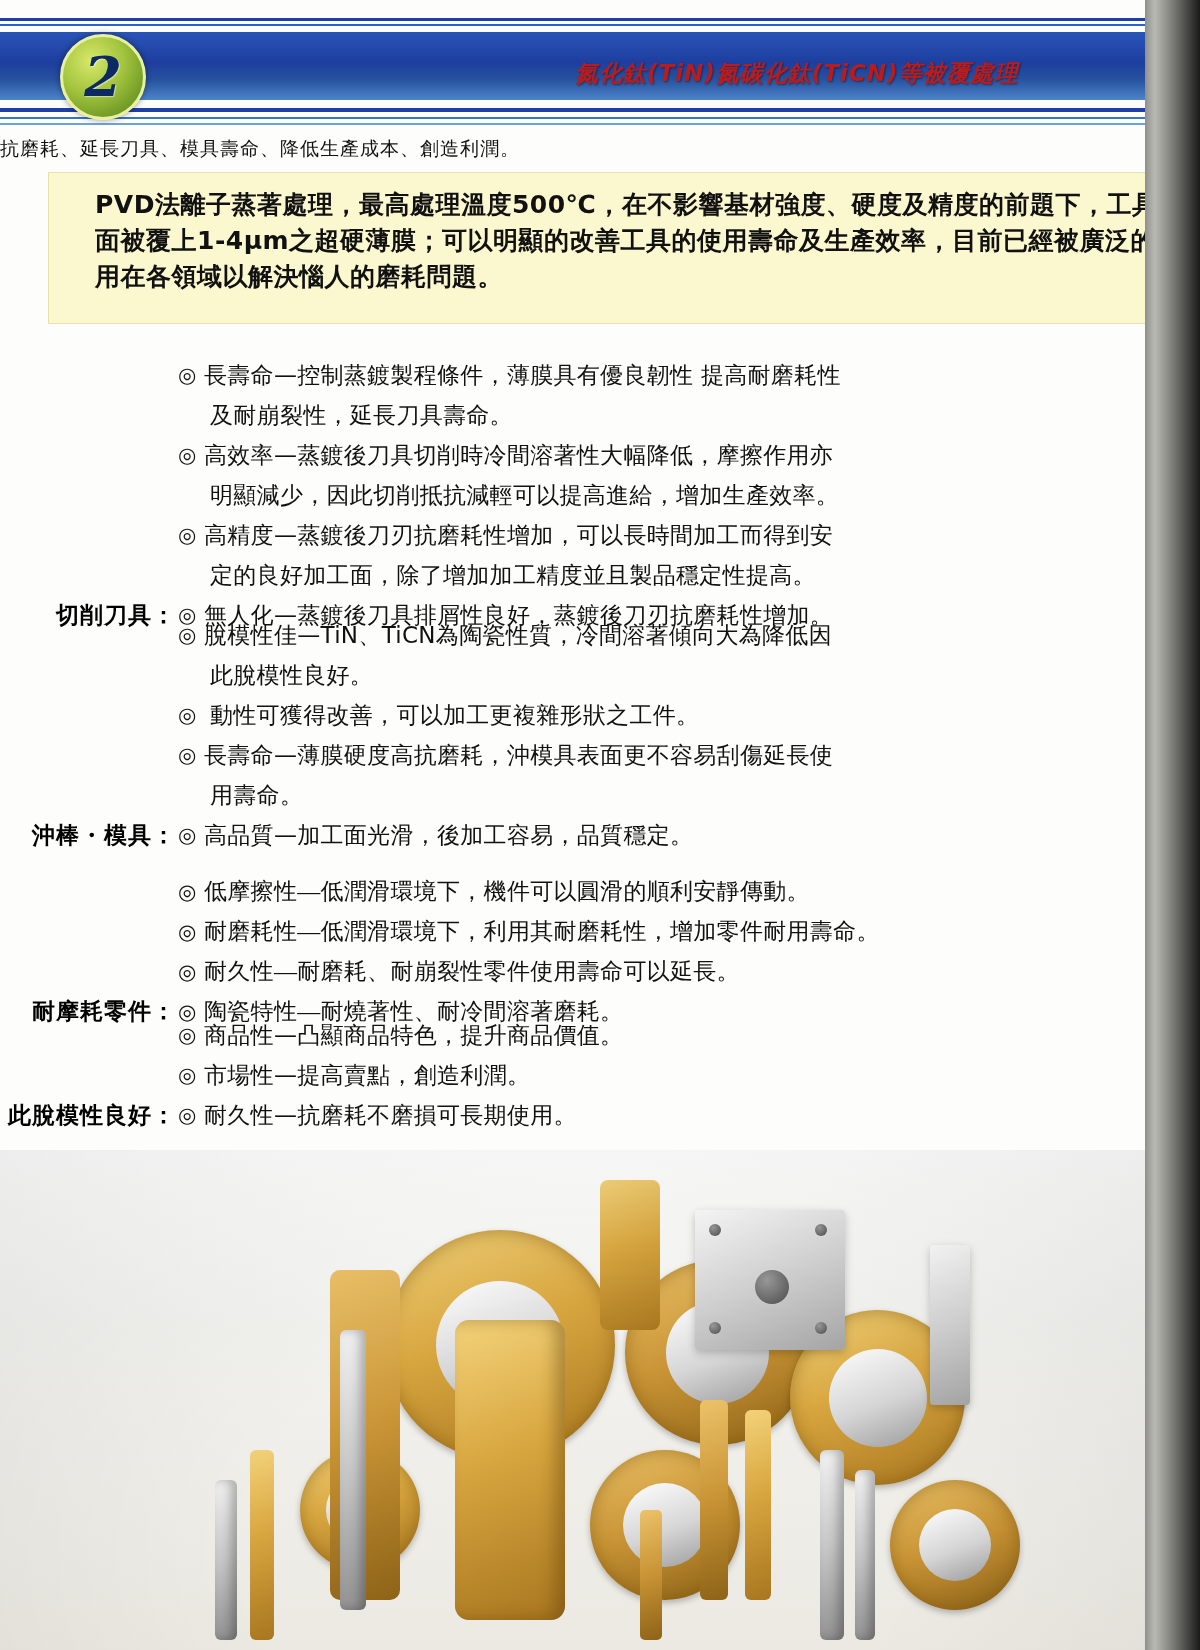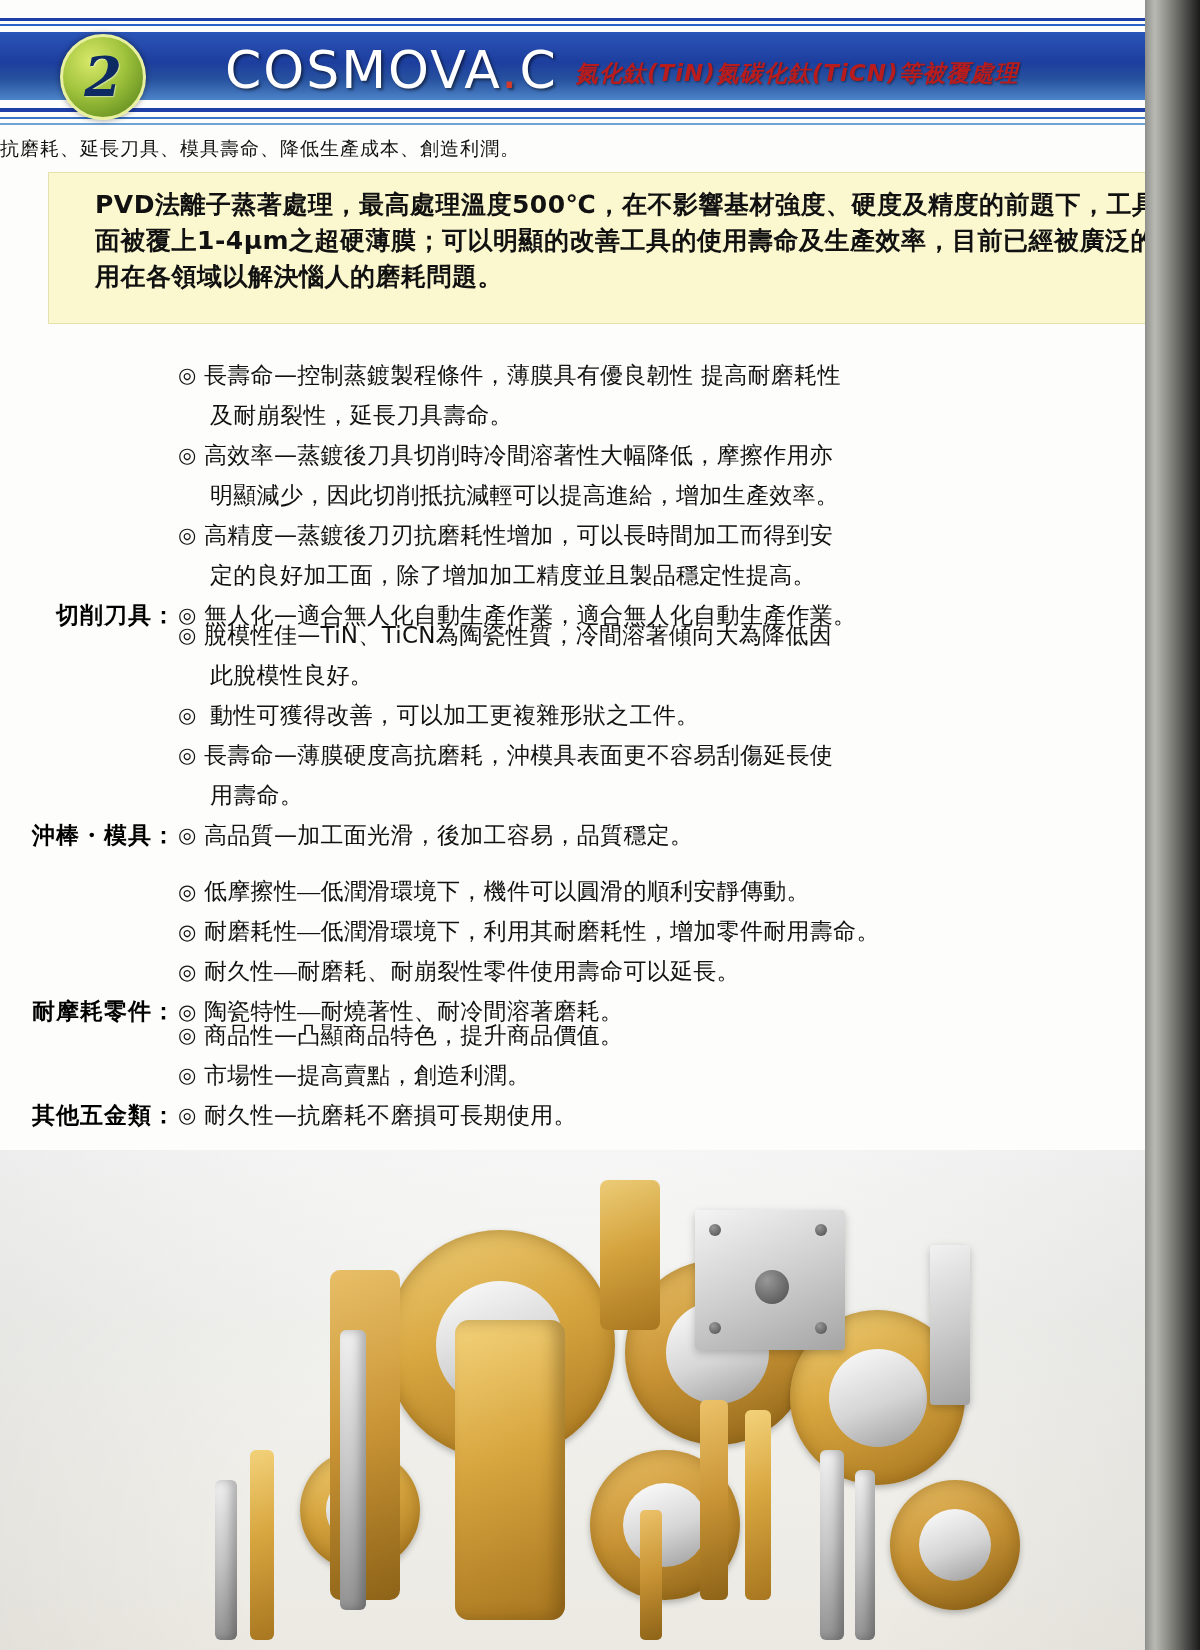--- a/index.html
+++ b/index.html
@@ -172,23 +172,20 @@
     <div class="hdr-line hdr-l2"></div>
     <div class="hdr-band"></div>
     <div class="hdr-line hdr-l3"></div>
     <div class="hdr-line hdr-l4"></div>
     <div class="hdr-line hdr-l5"></div>
 
     <div class="badge">
       <span>2</span>
     </div>
 
-    <div class="brand">
-      <span>COSMOVA<span class="dot">.</span>C</span>
-    </div>
 
     <div class="hdr-sub">氮化鈦(TiN)氮碳化鈦(TiCN)等被覆處理</div>
   </div>
 
   <div class="hdr-tagline">抗磨耗、延長刀具、模具壽命、降低生產成本、創造利潤。</div>
 
   <div class="intro">
     <p>PVD法離子蒸著處理，最高處理溫度500℃，在不影響基材強度、硬度及精度的前題下，工具表面被覆上1-4μm之超硬薄膜；可以明顯的改善工具的使用壽命及生產效率，目前已經被廣泛的應用在各領域以解決惱人的磨耗問題。</p>
   </div>
 
@@ -205,21 +202,21 @@
         <span>高效率—蒸鍍後刀具切削時冷間溶著性大幅降低，摩擦作用亦</span>
         <span class="cont">明顯減少，因此切削抵抗減輕可以提高進給，增加生產效率。</span>
       </div>
       <div class="item">
         <span class="marker">◎</span>
         <span>高精度—蒸鍍後刀刃抗磨耗性增加，可以長時間加工而得到安</span>
         <span class="cont">定的良好加工面，除了增加加工精度並且製品穩定性提高。</span>
       </div>
       <div class="item">
         <span class="marker">◎</span>
-        <span>無人化—適合無人化自動生產作業，適合無人化自動生產作業。</span>
+        <span>無人化—蒸鍍後刀具排屑性良好，蒸鍍後刀刃抗磨耗性增加。</span>
       </div>
     </div>
   </div>
 
   <div class="section" style="top:615px;">
     <div class="sec-label">沖棒・模具：</div>
     <div class="sec-items">
       <div class="item">
         <span class="marker">◎</span>
         <span>脫模性佳—TiN、TiCN為陶瓷性質，冷間溶著傾向大為降低因</span>
@@ -257,21 +254,21 @@
         <span>耐久性—耐磨耗、耐崩裂性零件使用壽命可以延長。</span>
       </div>
       <div class="item">
         <span class="marker">◎</span>
         <span>陶瓷特性—耐燒著性、耐冷間溶著磨耗。</span>
       </div>
     </div>
   </div>
 
   <div class="section" style="top:1015px;">
-    <div class="sec-label">其他五金類：</div>
+    <div class="sec-label">此脫模性良好：</div>
     <div class="sec-items">
       <div class="item">
         <span class="marker">◎</span>
         <span>商品性—凸顯商品特色，提升商品價值。</span>
       </div>
       <div class="item">
         <span class="marker">◎</span>
         <span>市場性—提高賣點，創造利潤。</span>
       </div>
       <div class="item">

